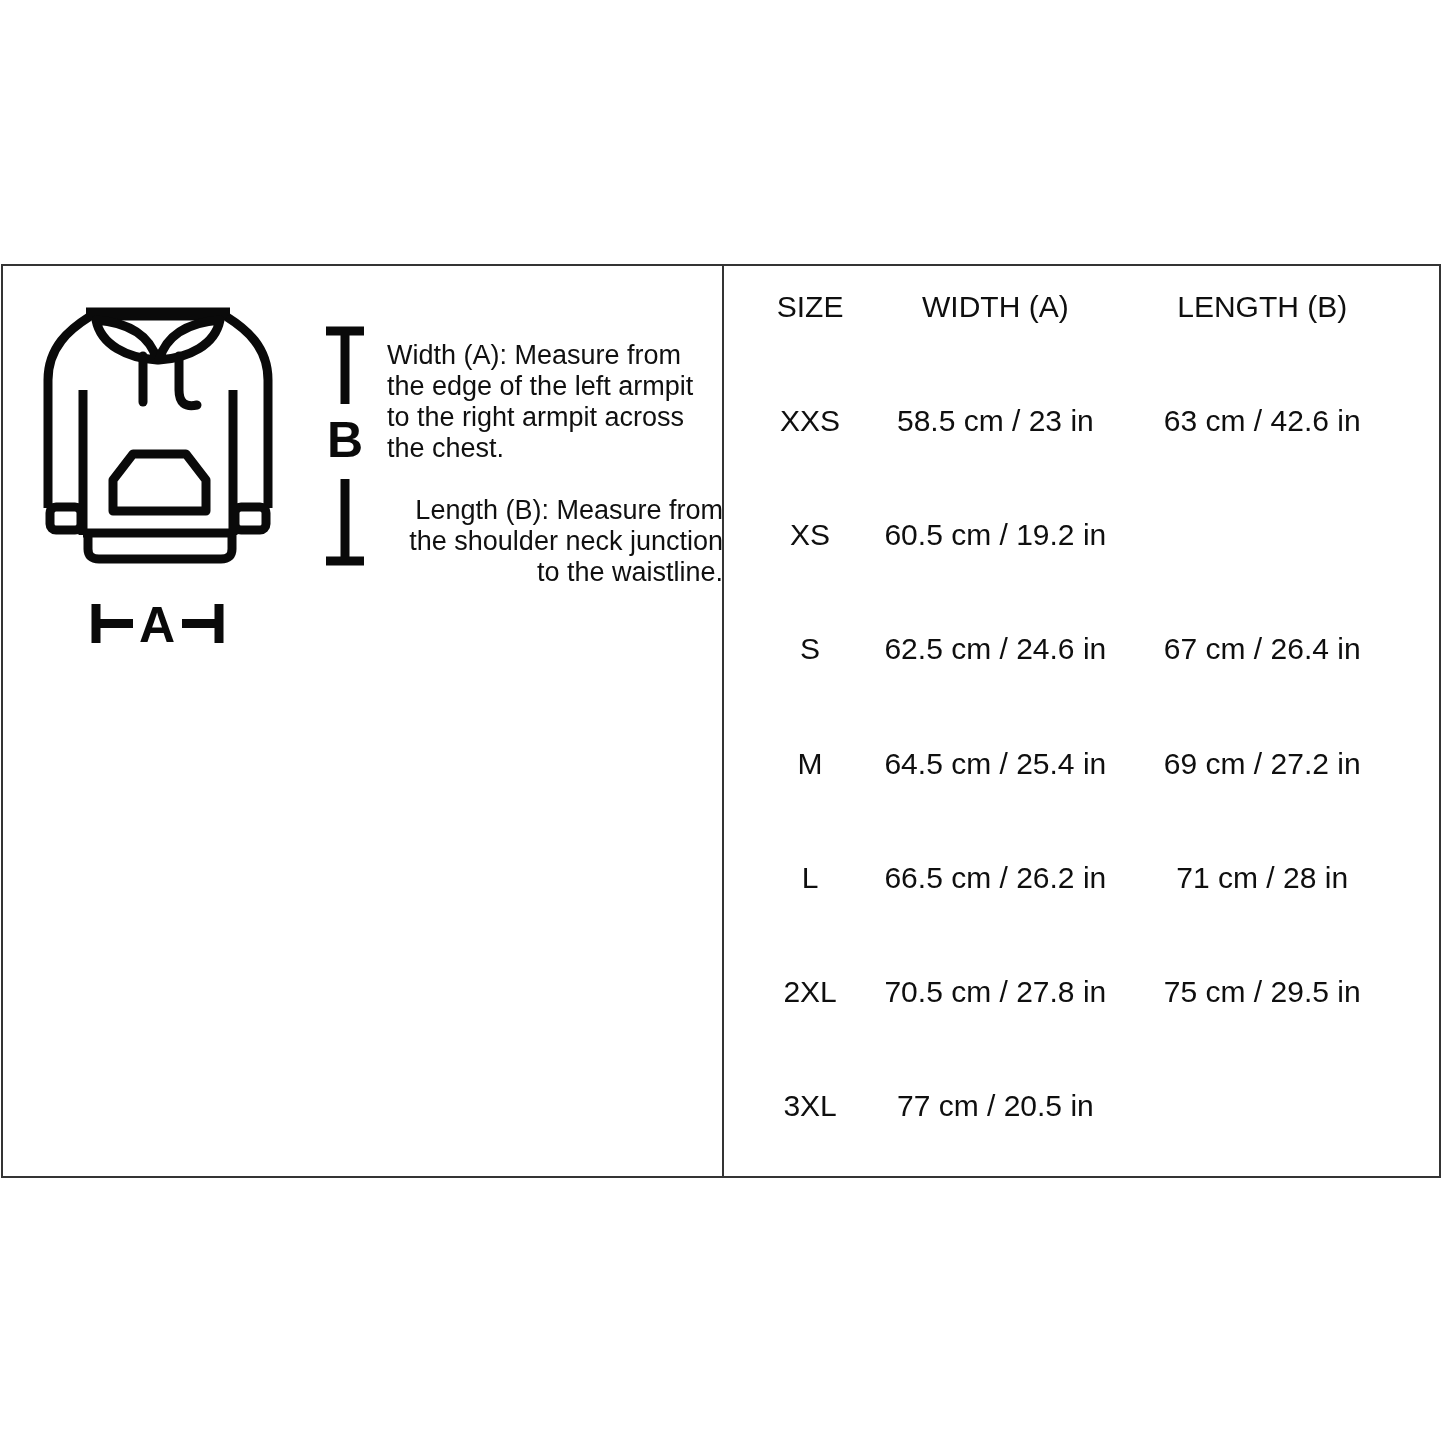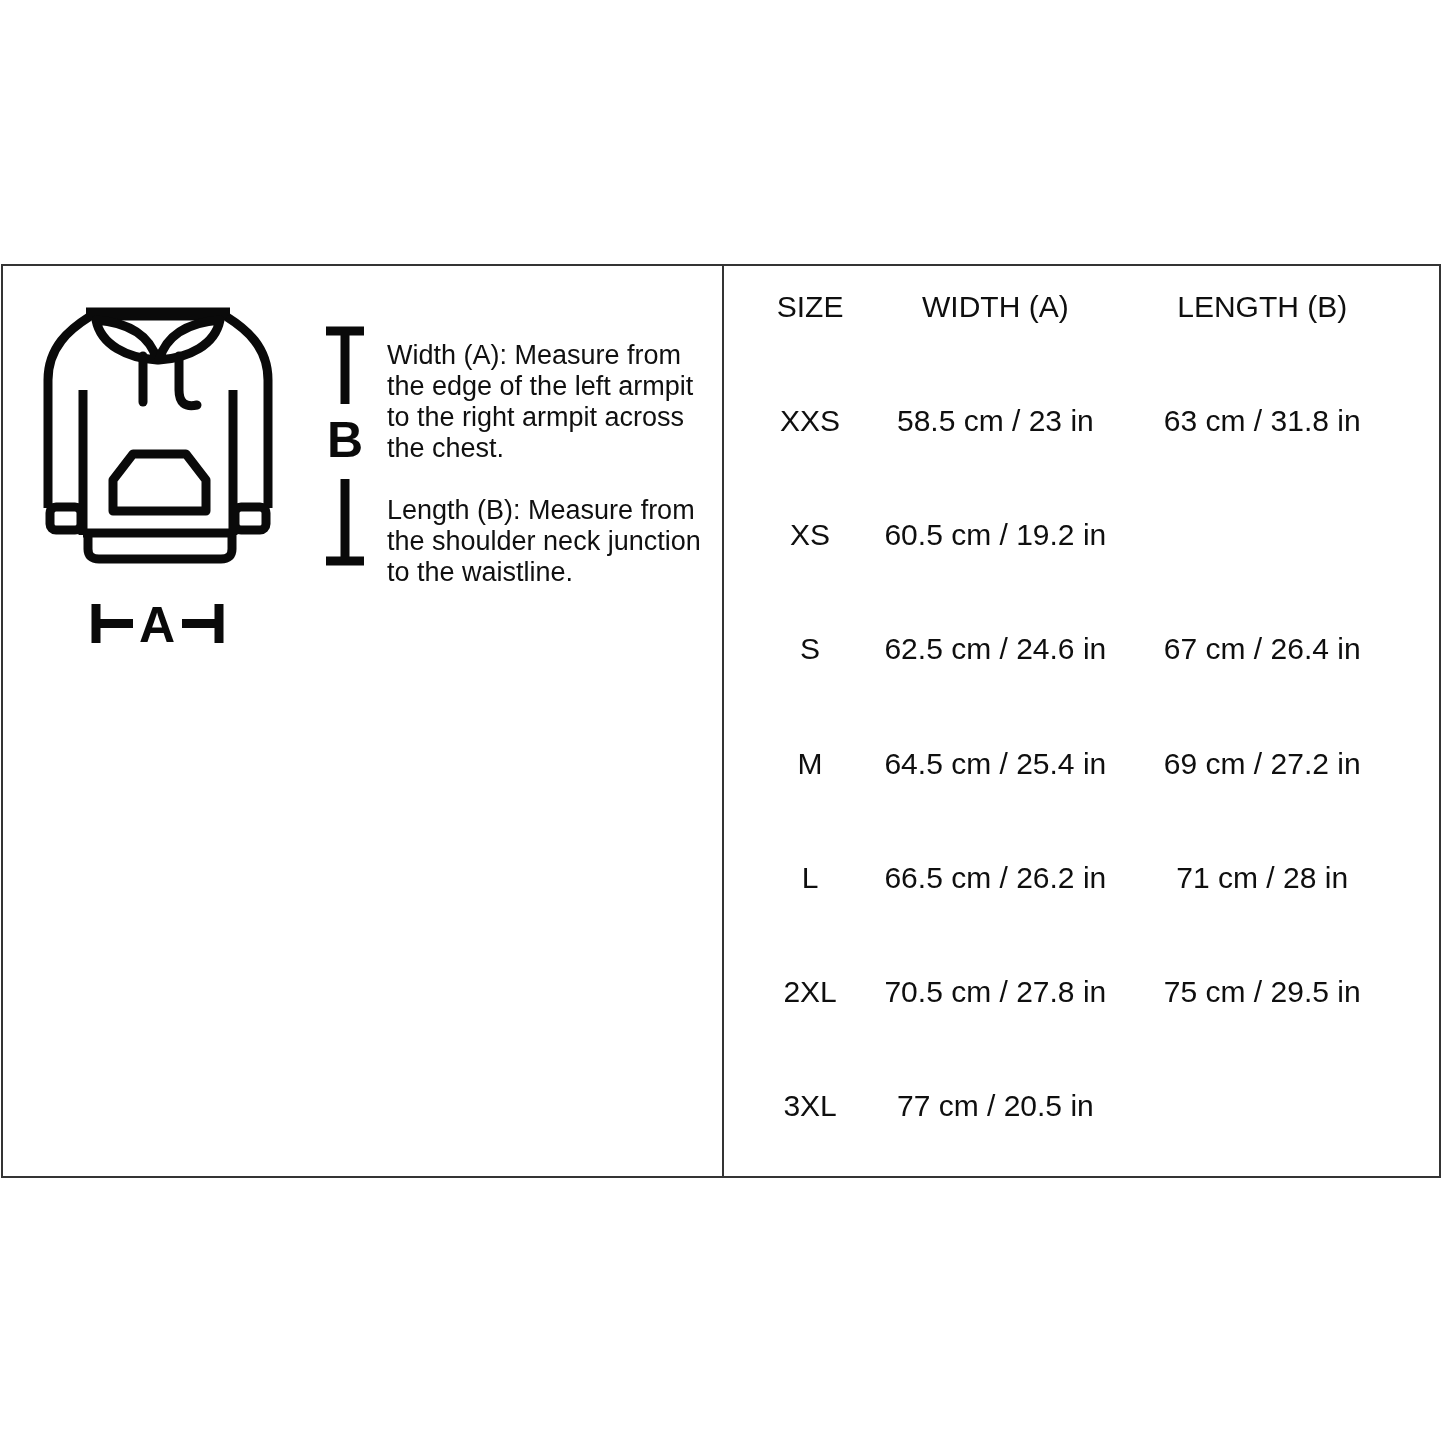--- a/index.html
+++ b/index.html
@@ -27,21 +27,21 @@
   }
   
   .hoodie{position:absolute;left:40px;top:302px;width:235px;height:265px;}
   .b-marker{position:absolute;left:320px;top:324px;width:50px;height:244px;}
   .a-marker{position:absolute;left:88px;top:600px;width:140px;height:48px;}
   .desc{
     position:absolute;left:387px;top:294px;width:336px;
     font-size:27px;line-height:31px;color:#101010;margin-top:46px;
   }
   .desc p{margin:0;}
-  .desc p + p{margin-top:31px;}
+  .desc p + p{margin-top:31px;text-align:right;}
   
   .size-table{
     position:absolute;left:723px;top:250px;width:628px;height:913px;
     display:flex;flex-direction:column;padding-left:40px;
   }
   .srow{
     flex:1;
     display:grid;
     grid-template-columns:15% 44% 41%;
     align-items:center;
@@ -110,21 +110,21 @@
   <div class="size-table">
     <div class="srow">
       <div class="scell">SIZE</div>
       <div class="scell">WIDTH (A)</div>
       <div class="scell">LENGTH (B)</div>
     </div>
 
   <div class="srow">
     <div class="scell">XXS</div>
     <div class="scell">58.5 cm / 23 in</div>
-    <div class="scell">63 cm / 31.8 in</div>
+    <div class="scell">63 cm / 42.6 in</div>
   </div>
 
   <div class="srow">
     <div class="scell">XS</div>
     <div class="scell">60.5 cm / 19.2 in</div>
   </div>
 
   <div class="srow">
     <div class="scell">S</div>
     <div class="scell">62.5 cm / 24.6 in</div>

